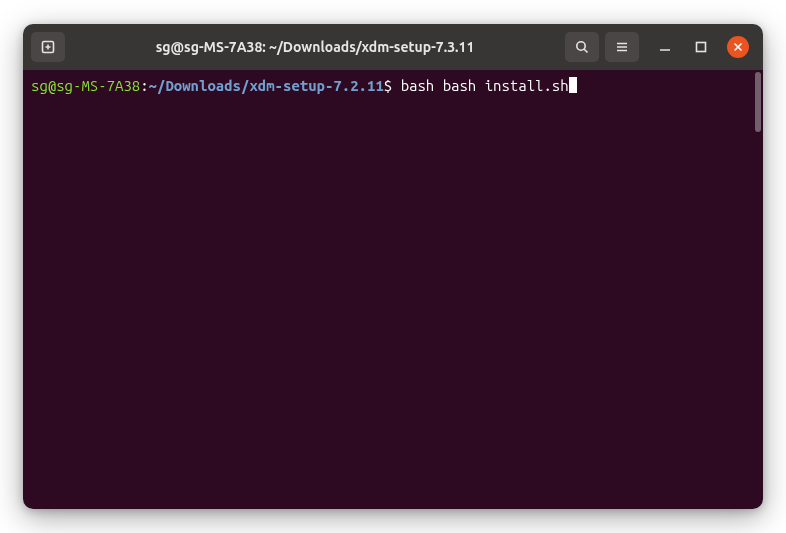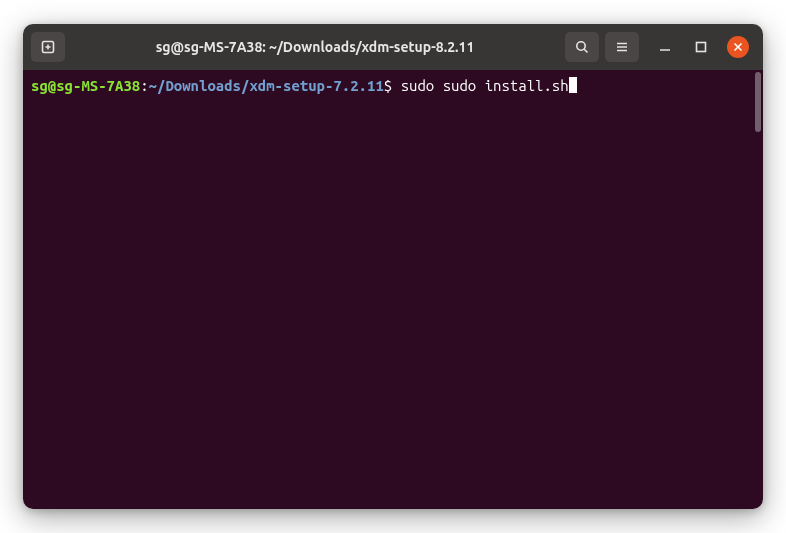--- a/index.html
+++ b/index.html
@@ -96,21 +96,21 @@
       font-size: 15px;
       line-height: 1.35;
       position: relative;
       color: #fff;
     }
     .prompt-line {
       white-space: pre;
     }
     .user-host {
       color: #8ae234;
-      font-weight: 700;
+      font-weight: 400;
     }
     .colon {
       color: #ffffff;
     }
     .path {
       color: #729fcf;
       font-weight: 700;
     }
     .dollar {
       color: #ffffff;
@@ -141,21 +141,21 @@
 
 <div class="window">
   <div class="titlebar">
     <div class="tb-btn">
       <svg viewBox="0 0 16 16" fill="none" stroke="currentColor" stroke-width="1.6">
         <rect x="2.5" y="2.5" width="11" height="11" rx="1.5"></rect>
         <line x1="8" y1="5.5" x2="8" y2="10.5"></line>
         <line x1="5.5" y1="8" x2="10.5" y2="8"></line>
       </svg>
     </div>
-    <div class="title-text">sg@sg-MS-7A38: ~/Downloads/xdm-setup-8.2.11</div>
+    <div class="title-text">sg@sg-MS-7A38: ~/Downloads/xdm-setup-7.3.11</div>
     <div class="tb-btn">
       <svg viewBox="0 0 16 16" fill="none" stroke="currentColor" stroke-width="1.6">
         <circle cx="7" cy="7" r="4.2"></circle>
         <line x1="10.2" y1="10.2" x2="13.5" y2="13.5"></line>
       </svg>
     </div>
     <div class="tb-btn">
       <svg viewBox="0 0 16 16" fill="none" stroke="currentColor" stroke-width="1.6">
         <line x1="3" y1="4.5" x2="13" y2="4.5"></line>
         <line x1="3" y1="8" x2="13" y2="8"></line>
@@ -176,17 +176,17 @@
       <div class="win-close">
         <svg viewBox="0 0 10 10" fill="none" stroke="#fff" stroke-width="1.6">
           <line x1="1.5" y1="1.5" x2="8.5" y2="8.5"></line>
           <line x1="8.5" y1="1.5" x2="1.5" y2="8.5"></line>
         </svg>
       </div>
     </div>
   </div>
 
   <div class="terminal">
-    <div class="prompt-line"><span class="user-host">sg@sg-MS-7A38</span><span class="colon">:</span><span class="path">~/Downloads/xdm-setup-7.2.11</span><span class="dollar">$ </span><span class="command">sudo sudo install.sh</span><span class="cursor"></span></div>
+    <div class="prompt-line"><span class="user-host">sg@sg-MS-7A38</span><span class="colon">:</span><span class="path">~/Downloads/xdm-setup-7.2.11</span><span class="dollar">$ </span><span class="command">bash bash install.sh</span><span class="cursor"></span></div>
   </div>
 
   <div class="scrollbar"></div>
 </div>
 
 </body></html>

